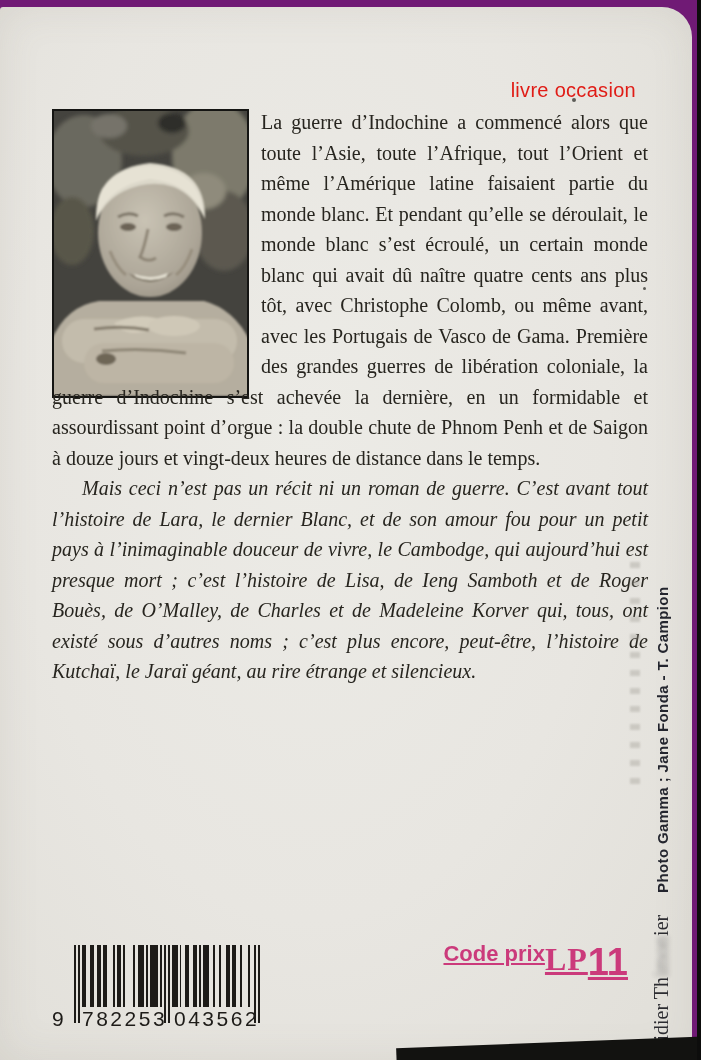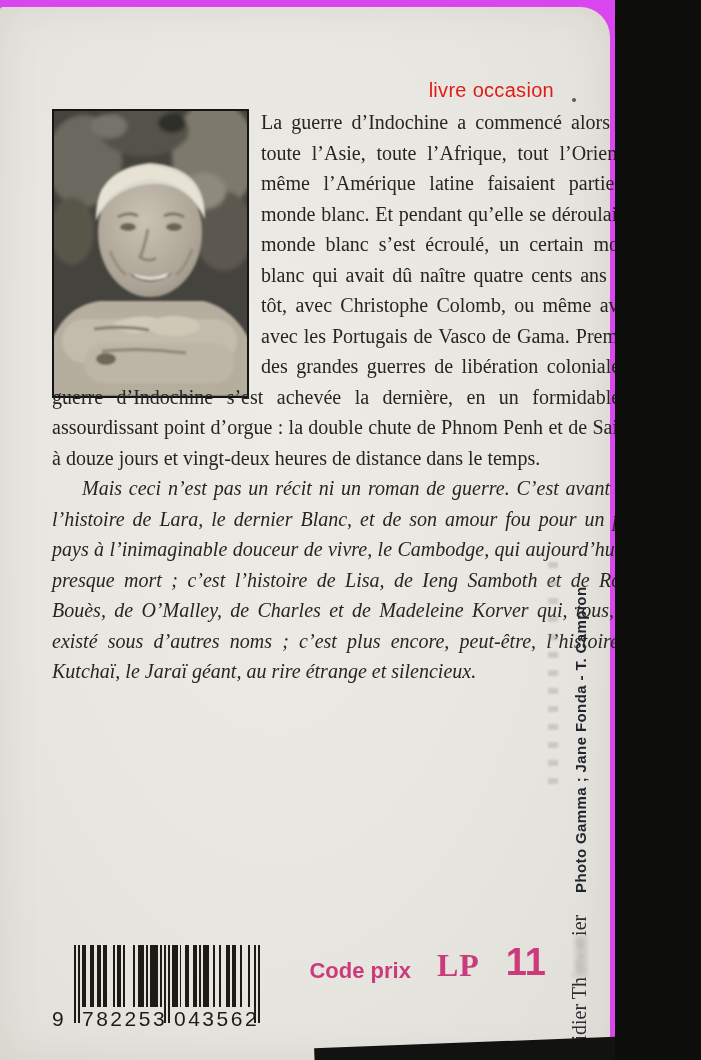--- a/index.html
+++ b/index.html
@@ -1,16 +1,16 @@
 <!DOCTYPE html>
 <html><head>
 <meta charset="utf-8">
 <style>
   html,body{margin:0;padding:0;background:#0d0d0c;}
-  .stage{position:relative;width:615px;height:1060px;background:#d946ef;overflow:hidden;
+  .stage{position:relative;width:697px;height:1060px;background:#701a75;overflow:hidden;
          font-family:"Liberation Serif", serif;}
   
   .cover{position:absolute;left:0;top:7px;right:5px;bottom:0;
          background:
            radial-gradient(ellipse at 45% 40%, #ecebe6 0%, #e8e6e1 55%, #e2e0da 90%),
            #e8e6e1;
          border-radius:3px 30px 0 0;
          box-shadow:inset 0 0 40px rgba(120,115,100,.12);}
   .corner-wedge{position:absolute;right:-30px;bottom:-34px;width:330px;height:52px;
          background:#121210;transform:rotate(-2.2deg);}
@@ -51,21 +51,21 @@
          font-family:"Liberation Sans", sans-serif;font-size:21px;color:#1d1b18;
          letter-spacing:2.5px;}
   .bc-lead{position:absolute;left:-6px;top:0;}
   .bc-g1{position:absolute;left:24px;top:0;}
   .bc-g2{position:absolute;left:116px;top:0;}
 
   .edition-code{position:absolute;left:295px;top:966px;font-size:27px;color:#27251f;}
   .legal{position:absolute;left:293px;top:1012px;font-size:20.5px;font-weight:bold;
          color:#27251f;letter-spacing:.2px;}
 
-  .price{position:absolute;right:64px;top:934px;display:flex;align-items:flex-end;gap:26px;}
+  .price{position:absolute;right:64px;top:934px;display:flex;align-items:flex-start;gap:0;text-decoration:underline;}
   .price .lbl{font-family:"Liberation Sans", sans-serif;font-weight:bold;font-size:22px;}
   .price .lp{font-family:"Liberation Serif", serif;font-weight:bold;font-size:32px;letter-spacing:1px;}
   .price .num{font-family:"Liberation Sans", sans-serif;font-weight:bold;font-size:38px;}
 </style>
 </head>
 <body>
 
 <div class="stage">
   <div class="cover">
 

